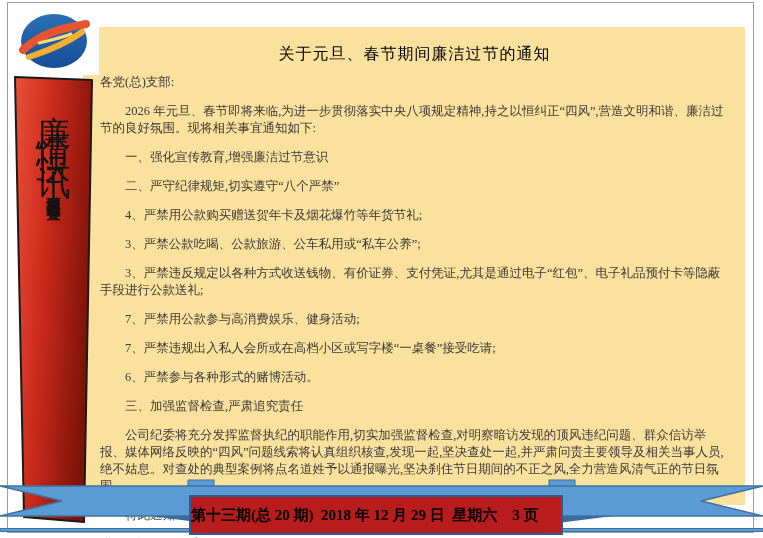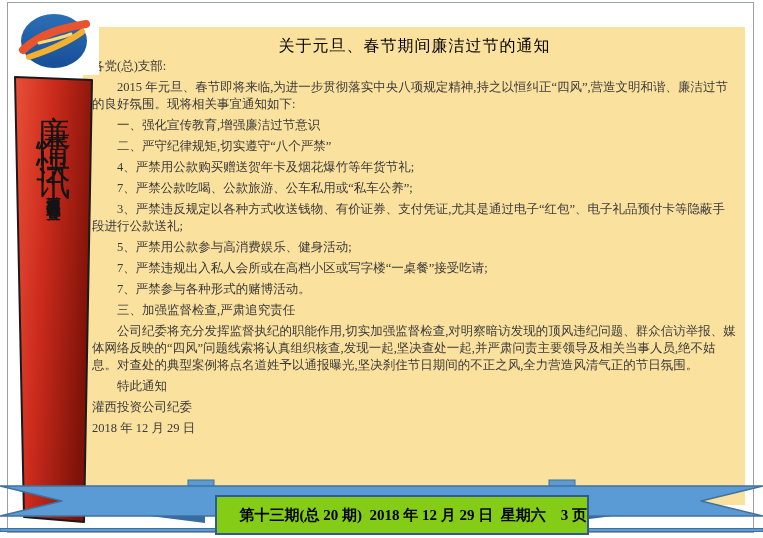--- a/index.html
+++ b/index.html
@@ -3,59 +3,59 @@
 <meta charset="utf-8">
 <style>
   html,body{margin:0;padding:0;background:#fff;}
   .page{position:relative;width:763px;height:538px;background:#fff;overflow:hidden;
         font-family:"Liberation Serif","DejaVu Serif",serif;}
   .frame{position:absolute;left:7px;top:2px;width:745px;height:529px;border:1px solid #9aa0a6;}
   
   .paper{position:absolute;left:83px;top:27px;width:662px;height:478px;background:#FBE19E;}
   .doc{position:absolute;left:0;top:0;right:0;bottom:0;padding:6px 4px 0 5px;
        color:#3a3a3a;font-size:12.5px;line-height:17px;}
-  .doc p{margin:4px;font-family:Liberation Serif, serif;}
+  .doc p{margin:12px;font-family:Liberation Serif, serif;}
   .title{text-align:center;font-size:16px;color:#000;letter-spacing:1px;margin:2px 0 33px 0;}
   .indent{text-indent:2em;}
   .sig-block{text-align:left;padding-right:45px;}
   
   .logo-box{position:absolute;left:9px;top:3px;width:90px;height:72px;background:#fff;z-index:3;}
   
   .red-banner{position:absolute;left:10px;top:74px;width:86px;height:452px;z-index:2;}
   .mast-text{position:absolute;left:12px;top:88px;width:82px;height:436px;z-index:3;
              display:flex;justify-content:center;}
   .mast-col{writing-mode:vertical-rl;text-orientation:mixed;color:#141414;}
   .mast-big{font-size:34px;letter-spacing:17px;}
   .mast-small{font-size:14px;font-weight:bold;letter-spacing:1px;}
   
   .ribbon{position:absolute;left:0;top:470px;width:763px;height:68px;z-index:4;}
-  .footer-box{position:absolute;left:215px;top:495px;width:370px;height:36px;z-index:5;
-              background:#84cc16;border:2px solid #2F5B93;display:flex;align-items:center;
-              justify-content:flex-end;font-weight:bold;font-size:15px;color:#000;white-space:pre;}
+  .footer-box{position:absolute;left:189px;top:495px;width:370px;height:36px;z-index:5;
+              background:#b91c1c;border:2px solid #2F5B93;display:flex;align-items:center;
+              justify-content:flex-start;font-weight:bold;font-size:15px;color:#000;white-space:pre;}
 </style>
 </head>
 <body>
 
 <div class="page">
 
   <div class="frame"></div>
 
   <div class="paper">
     <div class="doc">
       <p class="title">关于元旦、春节期间廉洁过节的通知</p>
       <p>各党(总)支部:</p>
-      <p class="indent">2015 年元旦、春节即将来临,为进一步贯彻落实中央八项规定精神,持之以恒纠正“四风”,营造文明和谐、廉洁过节的良好氛围。现将相关事宜通知如下:</p>
+      <p class="indent">2026 年元旦、春节即将来临,为进一步贯彻落实中央八项规定精神,持之以恒纠正“四风”,营造文明和谐、廉洁过节的良好氛围。现将相关事宜通知如下:</p>
       <p class="indent">一、强化宣传教育,增强廉洁过节意识</p>
       <p class="indent">二、严守纪律规矩,切实遵守“八个严禁”</p>
       <p class="indent">4、严禁用公款购买赠送贺年卡及烟花爆竹等年货节礼;</p>
-      <p class="indent">7、严禁公款吃喝、公款旅游、公车私用或“私车公养”;</p>
+      <p class="indent">3、严禁公款吃喝、公款旅游、公车私用或“私车公养”;</p>
       <p class="indent">3、严禁违反规定以各种方式收送钱物、有价证券、支付凭证,尤其是通过电子“红包”、电子礼品预付卡等隐蔽手段进行公款送礼;</p>
-      <p class="indent">5、严禁用公款参与高消费娱乐、健身活动;</p>
+      <p class="indent">7、严禁用公款参与高消费娱乐、健身活动;</p>
       <p class="indent">7、严禁违规出入私人会所或在高档小区或写字楼“一桌餐”接受吃请;</p>
-      <p class="indent">7、严禁参与各种形式的赌博活动。</p>
+      <p class="indent">6、严禁参与各种形式的赌博活动。</p>
       <p class="indent">三、加强监督检查,严肃追究责任</p>
       <p class="indent">公司纪委将充分发挥监督执纪的职能作用,切实加强监督检查,对明察暗访发现的顶风违纪问题、群众信访举报、媒体网络反映的“四风”问题线索将认真组织核查,发现一起,坚决查处一起,并严肃问责主要领导及相关当事人员,绝不姑息。对查处的典型案例将点名道姓予以通报曝光,坚决刹住节日期间的不正之风,全力营造风清气正的节日氛围。</p>
       <p class="indent">特此通知</p>
       <div class="sig-block">
         <p>灌西投资公司纪委</p>
         <p>2018 年 12 月 29 日</p>
       </div>
     </div>
   </div>
 

